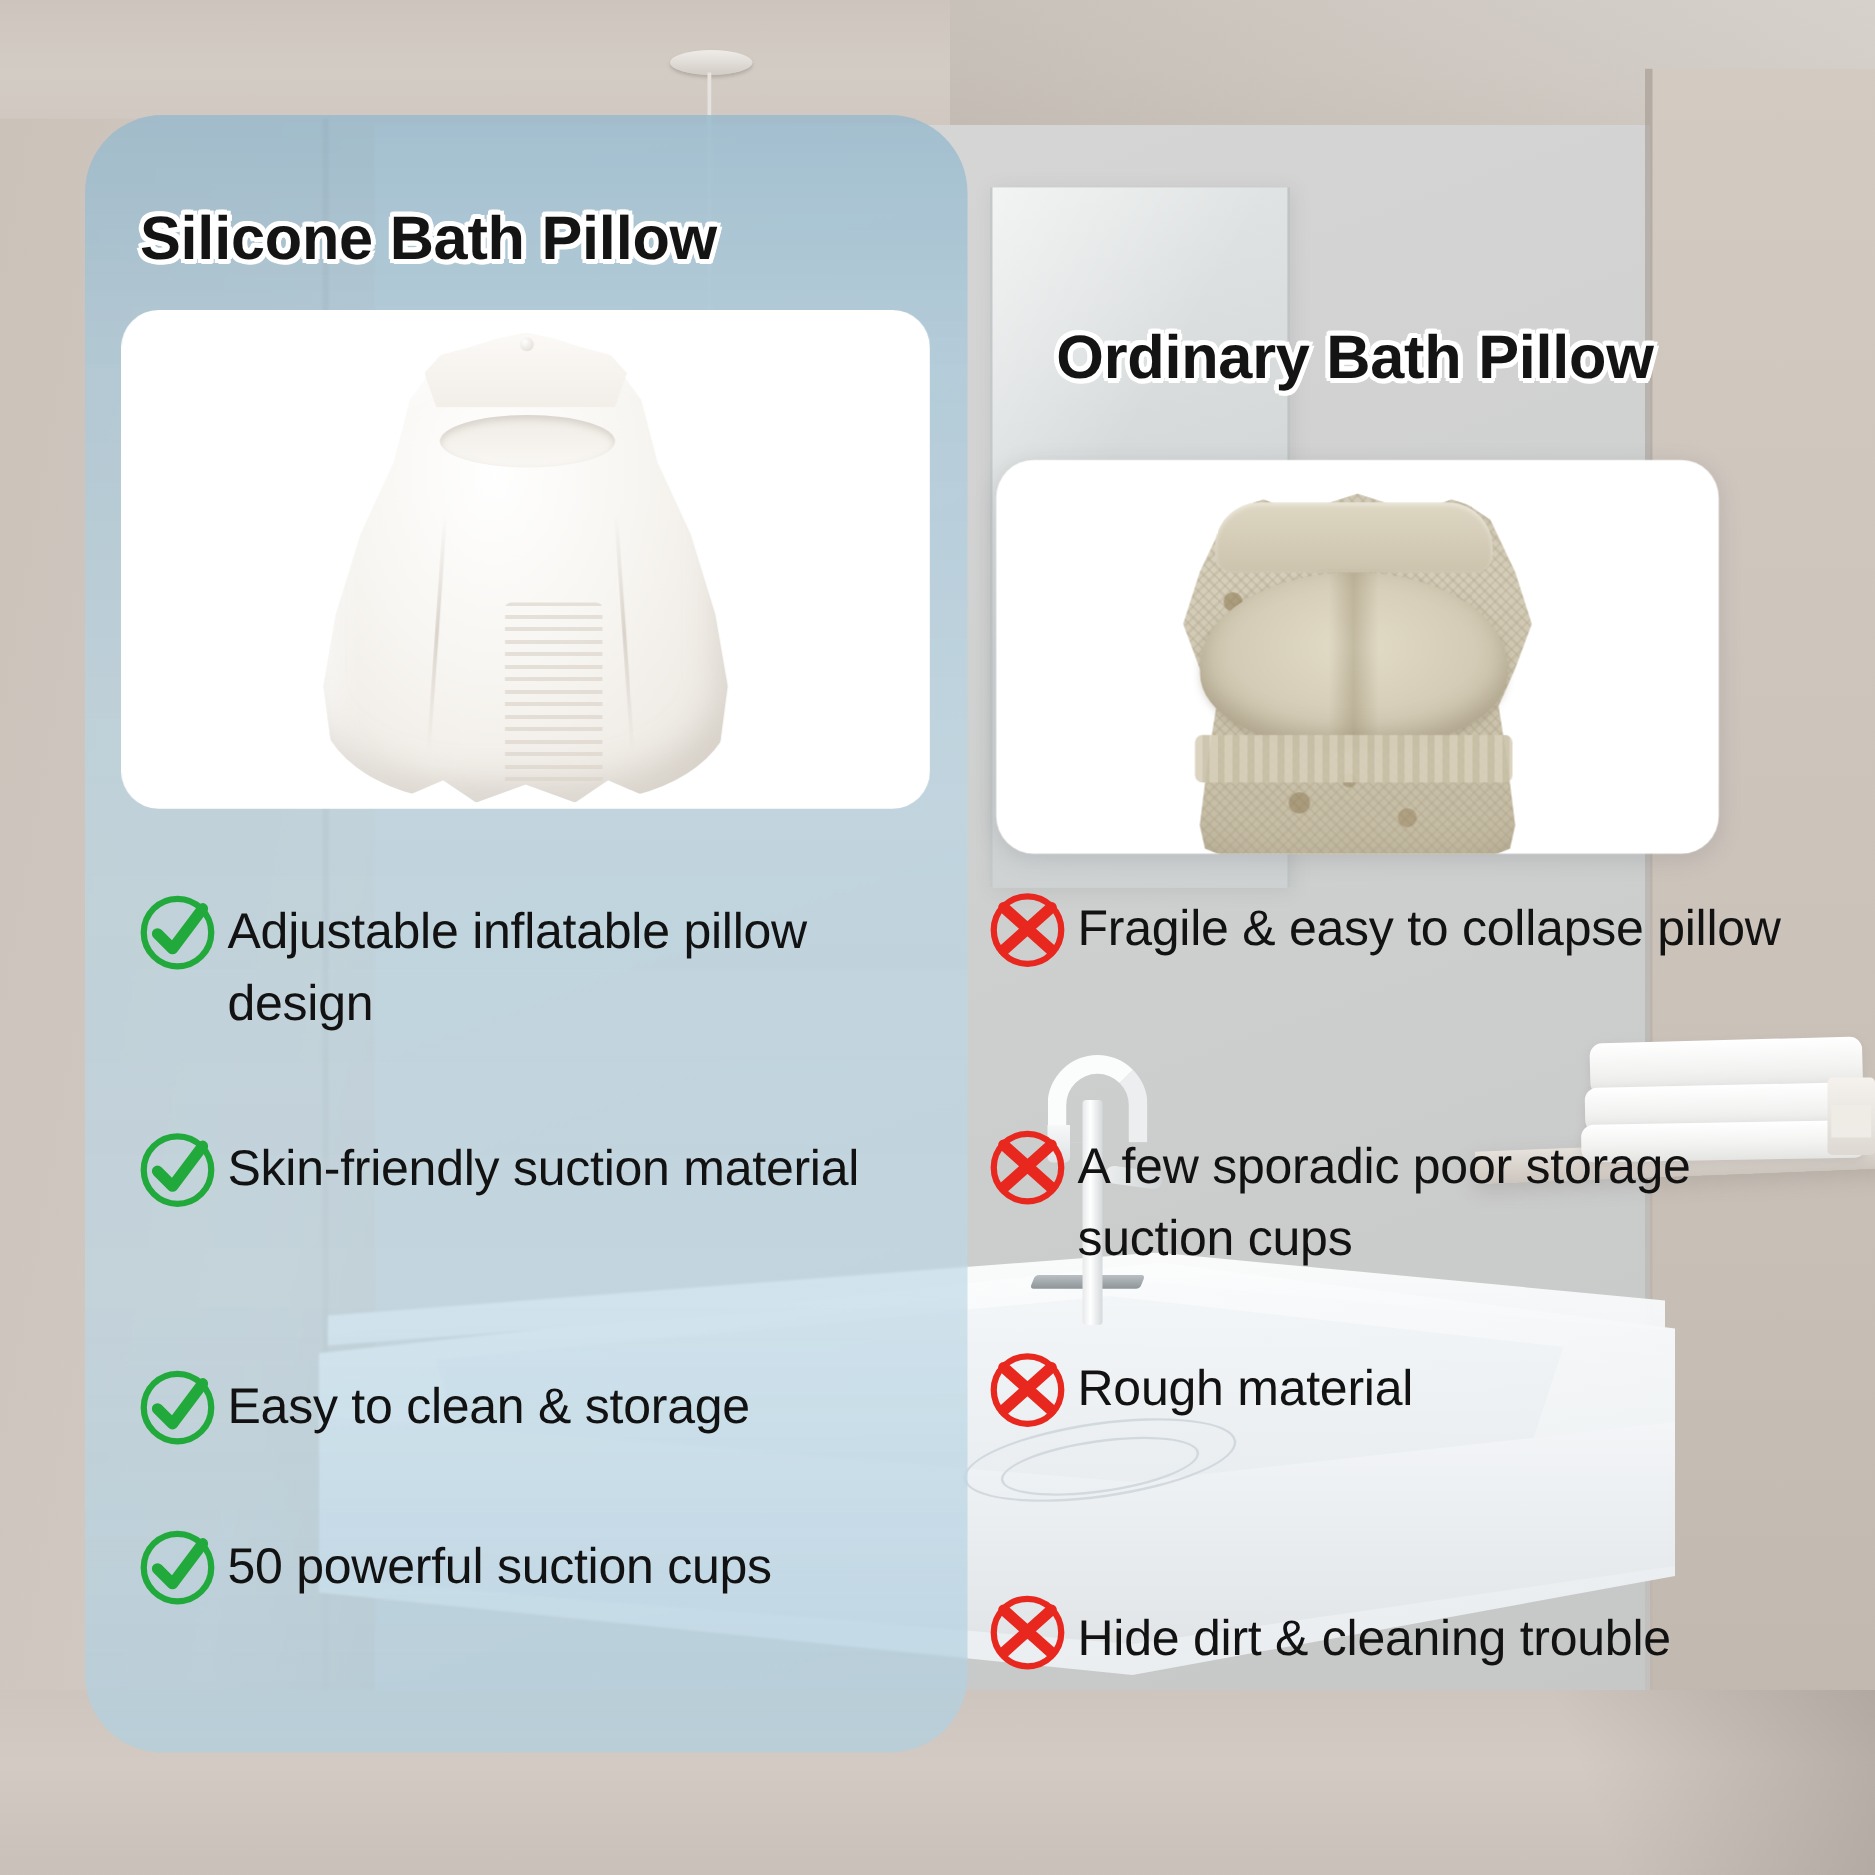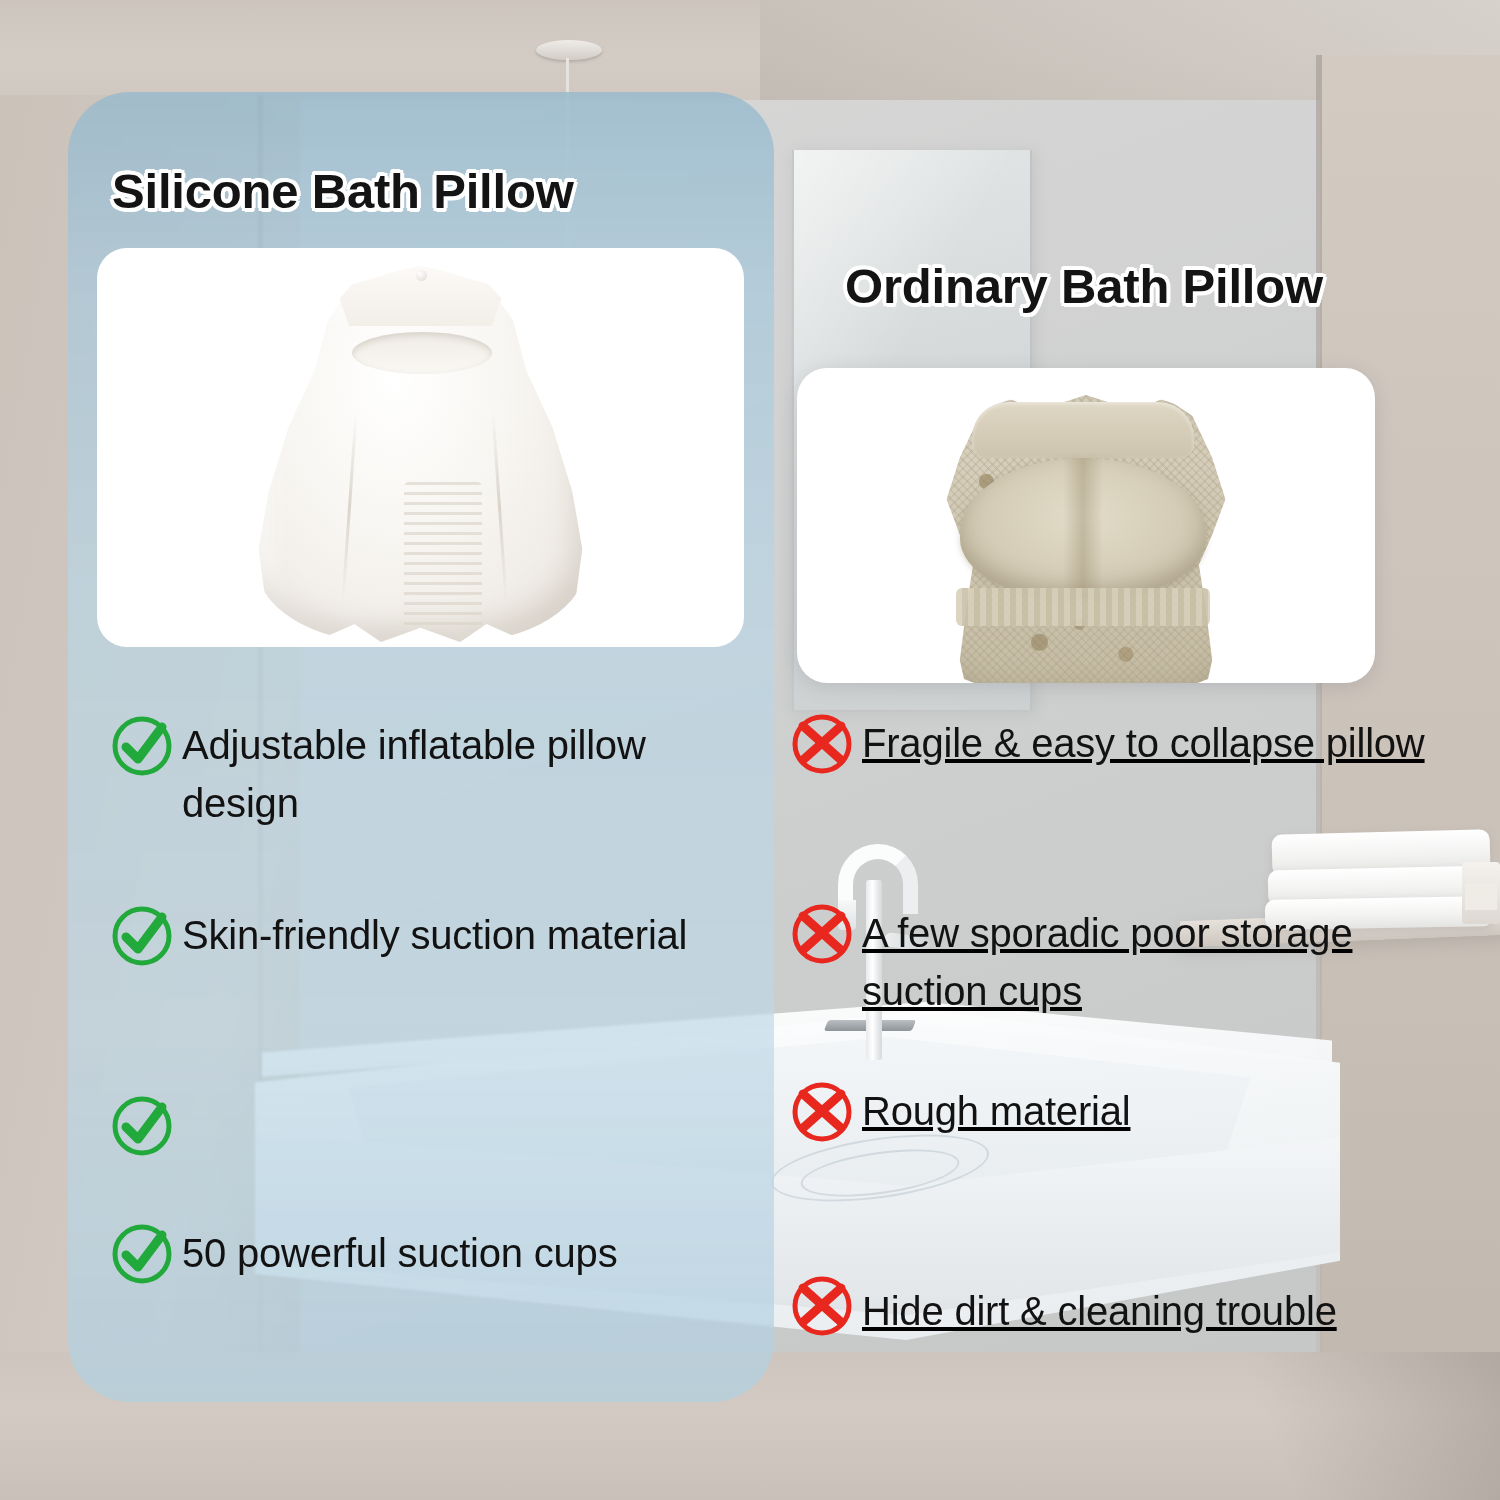--- a/index.html
+++ b/index.html
@@ -333,21 +333,21 @@
     font-size:40px;
     line-height:58px;
     color:#121212;
     font-weight:normal;
     letter-spacing:-.2px;
   }
   .badge { flex:0 0 auto; width:68px; height:68px; margin-top:-4px; }
   .badge svg { display:block; width:68px; height:68px; }
 
   .col-left  .feature { left:108px; width:640px; }
-  .col-right .feature { left:800px; width:660px;text-decoration:underline; }
+  .col-right .feature { left:800px; width:660px; }
 
   #f-l1 { top:716px;justify-content:space-between; }
   #f-l2 { top:906px; }
   #f-l3 { top:1096px; }
   #f-l4 { top:1224px; }
 
   #f-r1 { top:714px; }
   #f-r2 { top:904px; }
   #f-r3 { top:1082px; }
   #f-r4 { top:1276px;align-items:flex-end; }
@@ -451,20 +451,21 @@
     <span class="feature-text">Skin-friendly suction material</span>
   </div>
 
   <div class="feature" id="f-l3">
     <span class="badge">
       <svg viewBox="0 0 68 68" aria-hidden="true">
         <circle cx="34" cy="34" r="27" fill="none" stroke="#22a93b" stroke-width="5"></circle>
         <path d="M18 35 L30 47 L54 15" fill="none" stroke="#22a93b" stroke-width="9" stroke-linecap="round" stroke-linejoin="round"></path>
       </svg>
     </span>
+    <span class="feature-text">Easy to clean &amp; storage</span>
   </div>
 
   <div class="feature" id="f-l4">
     <span class="badge">
       <svg viewBox="0 0 68 68" aria-hidden="true">
         <circle cx="34" cy="34" r="27" fill="none" stroke="#22a93b" stroke-width="5"></circle>
         <path d="M18 35 L30 47 L54 15" fill="none" stroke="#22a93b" stroke-width="9" stroke-linecap="round" stroke-linejoin="round"></path>
       </svg>
     </span>
     <span class="feature-text">50 powerful suction cups</span>

